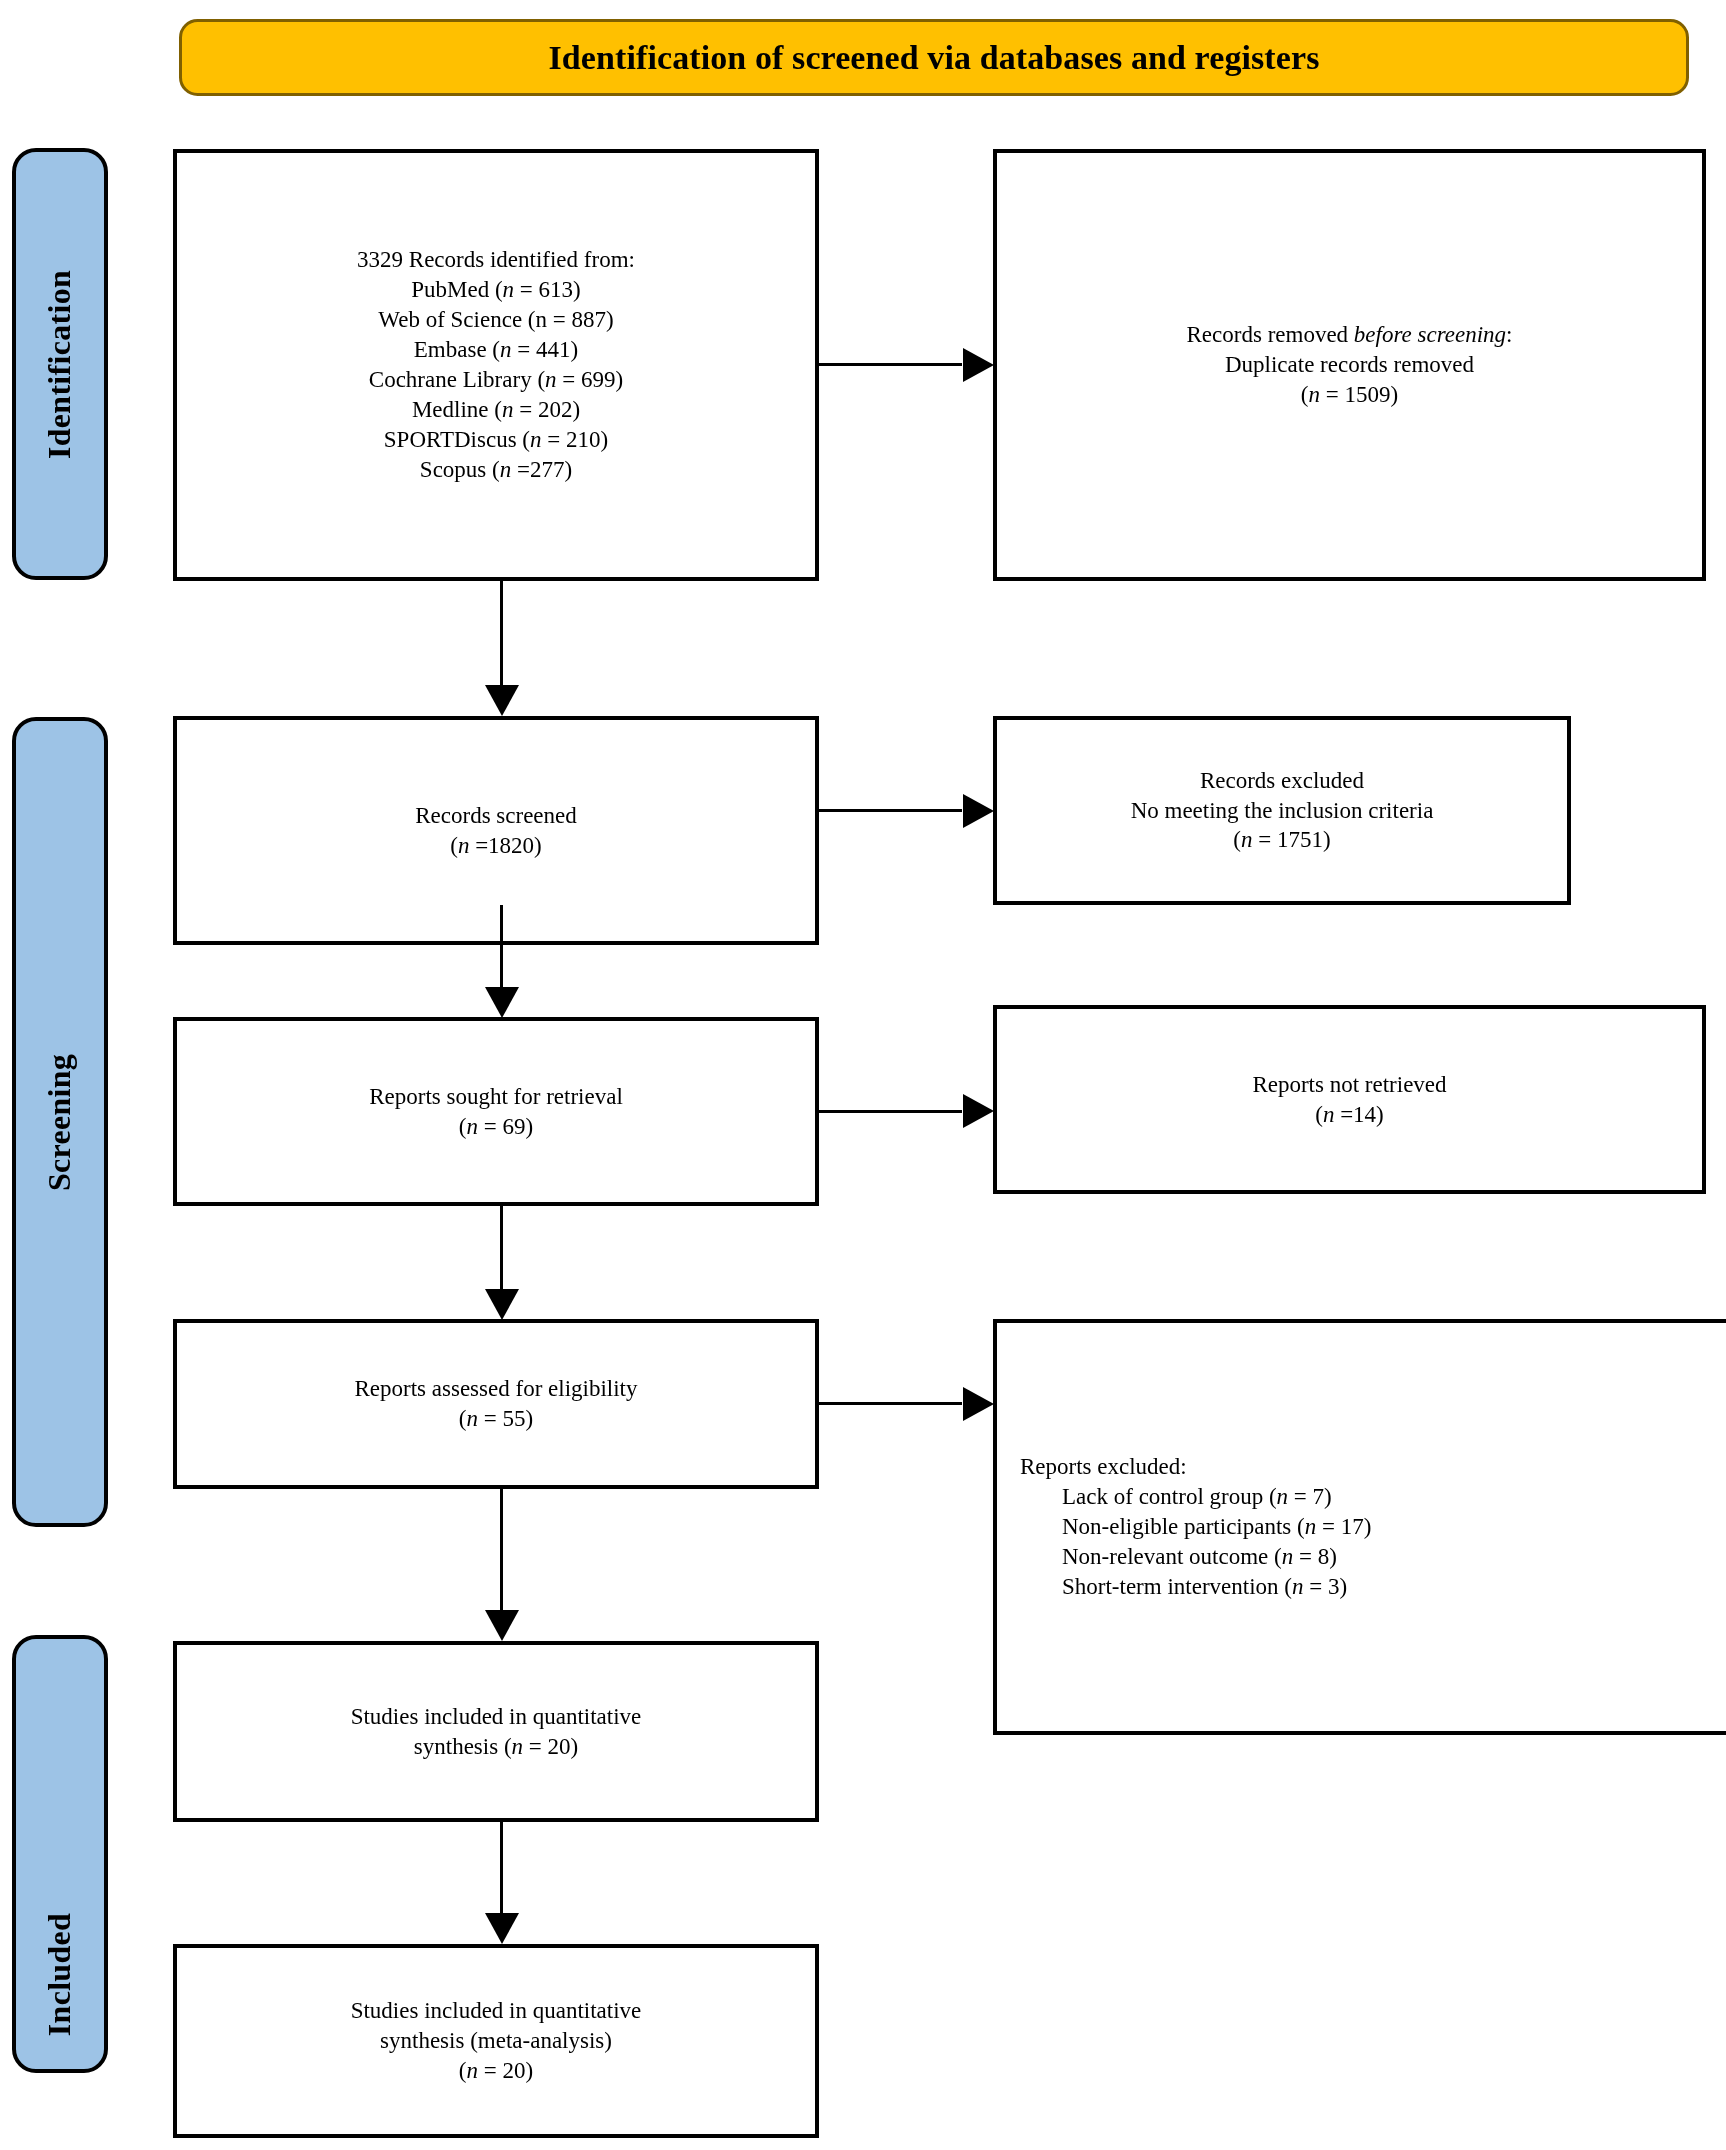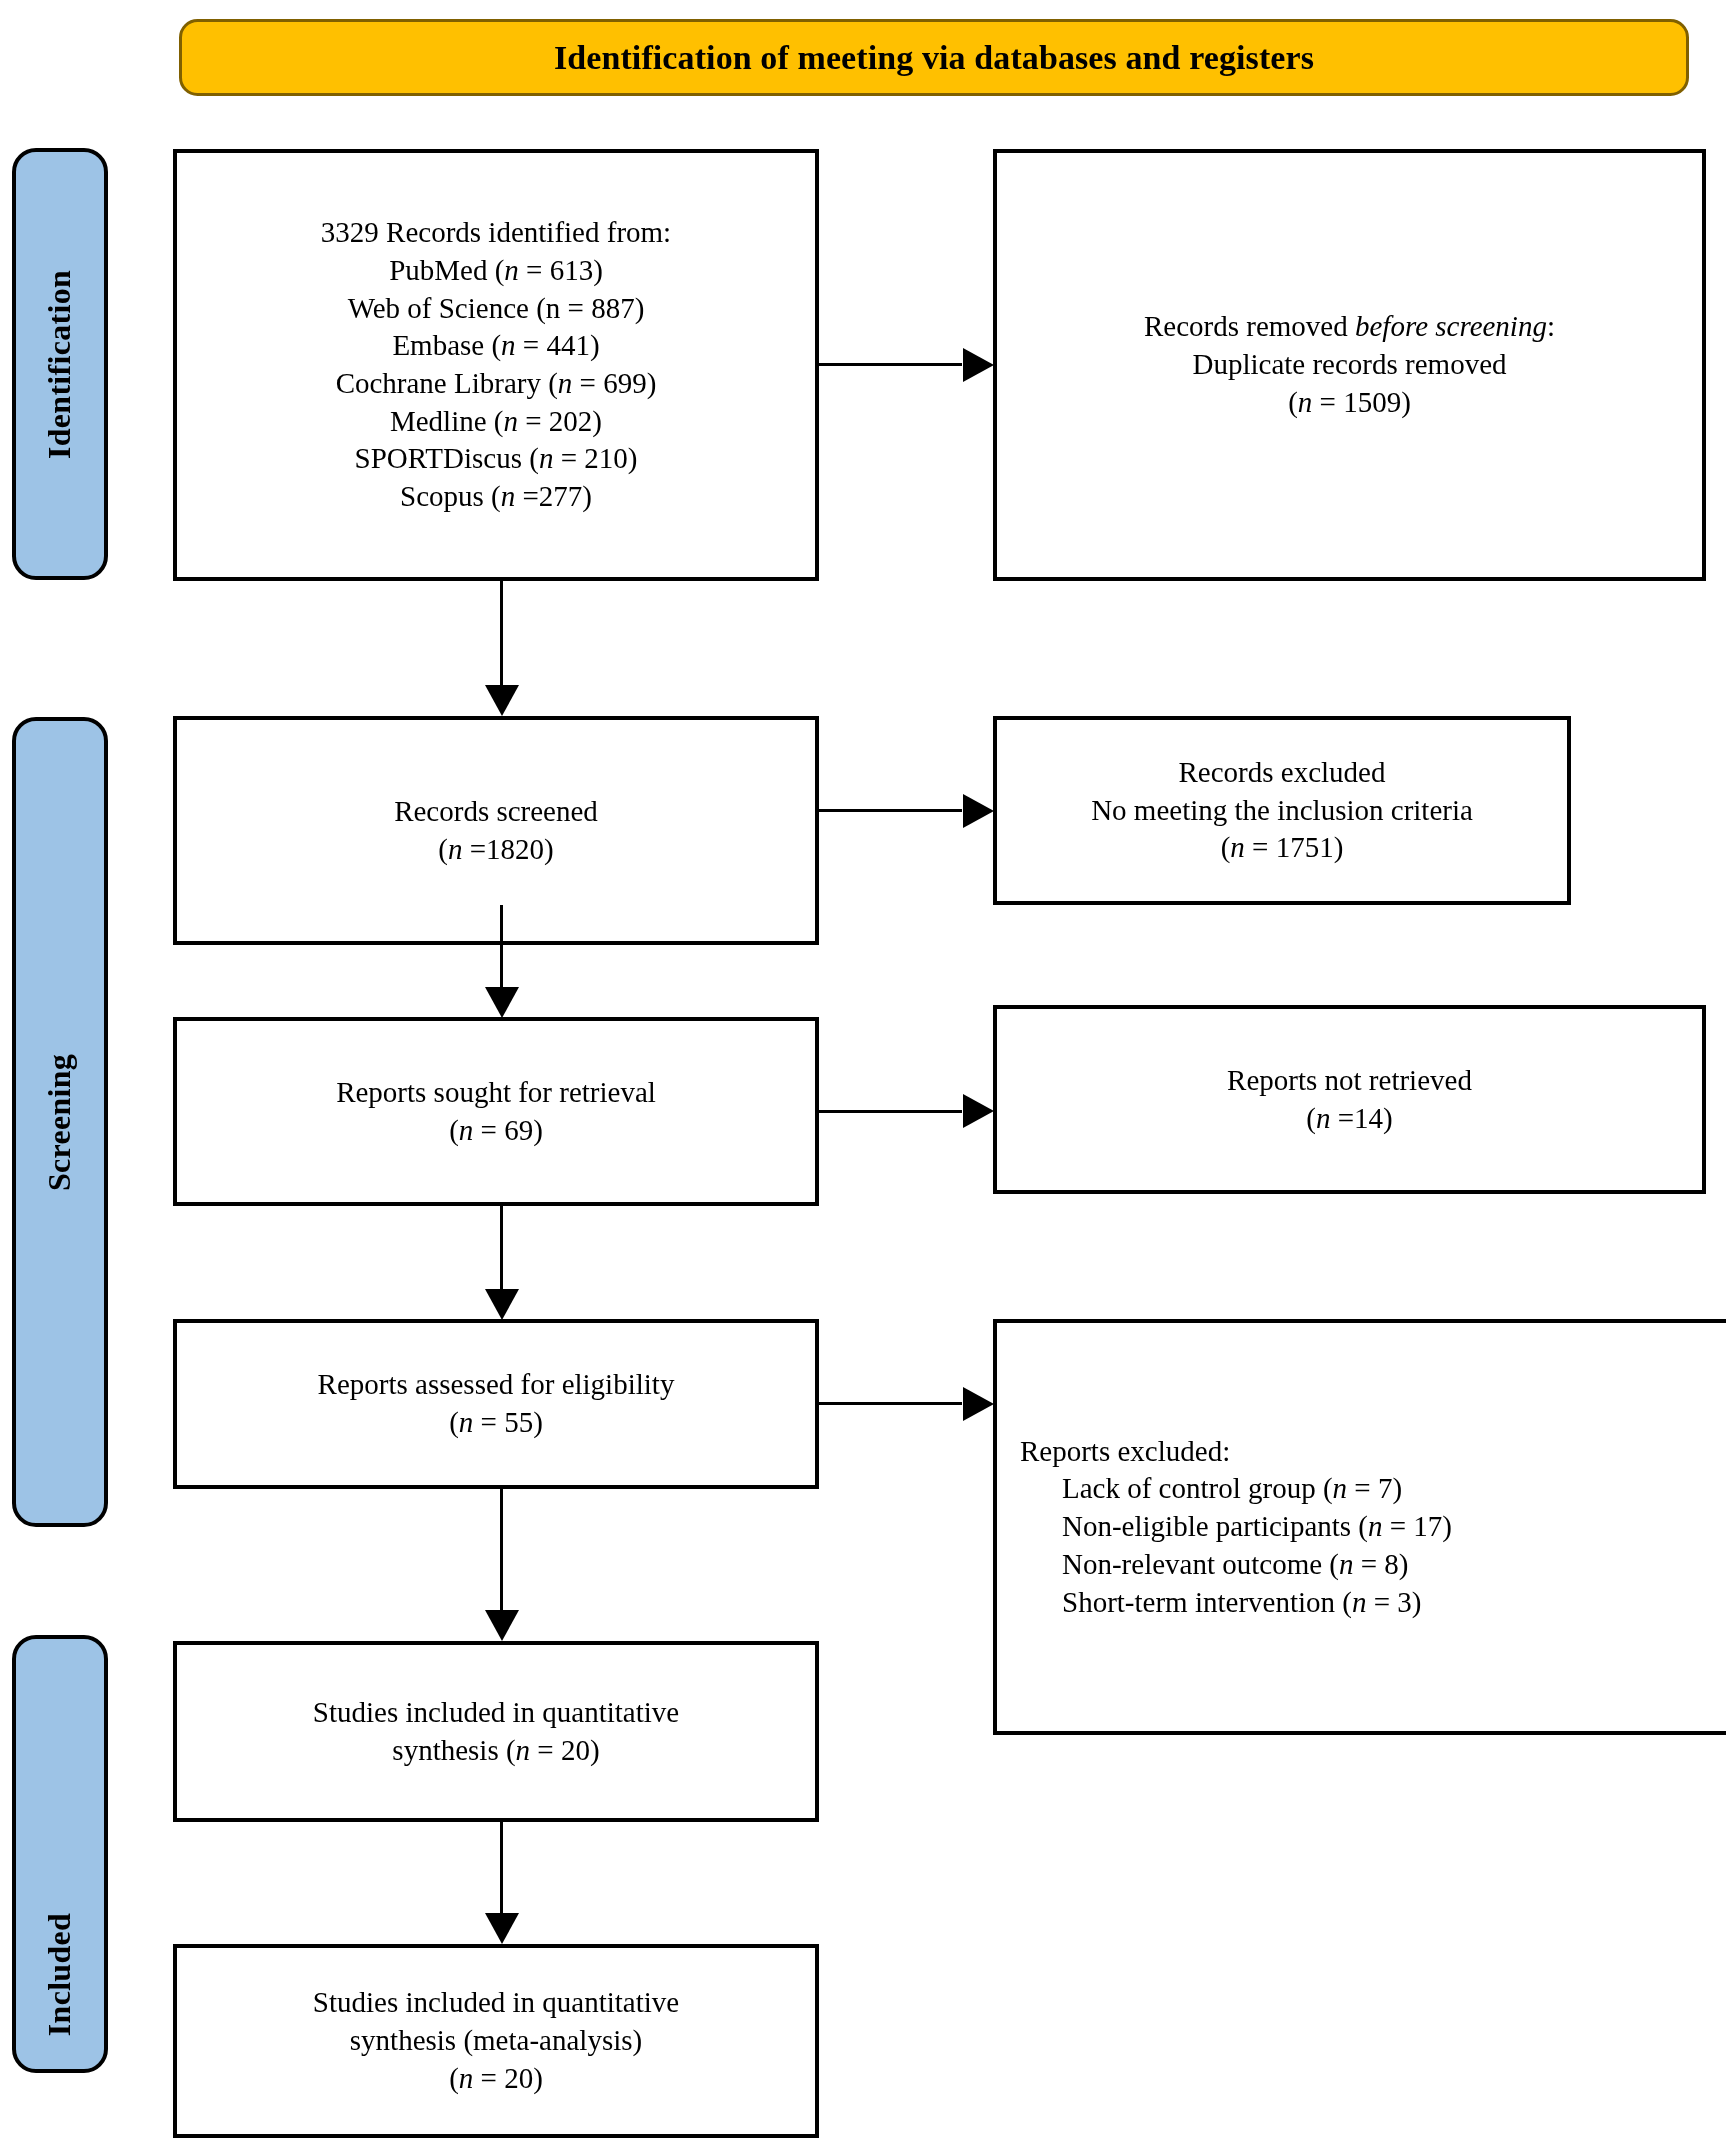--- a/index.html
+++ b/index.html
@@ -83,21 +83,21 @@
     background: #ffffff;
     border: 4.9px solid #000000;
     box-sizing: border-box;
     display: flex;
     flex-direction: column;
     align-items: center;
     justify-content: center;
     padding: 5.5px 12px;
   }
   .flow-box .line {
-    font-size: 29px;
+    font-size: 23px;
     line-height: 1.30;
     color: #000000;
     text-align: center;
     white-space: nowrap;
   }
   .flow-box.left-align-block {
     align-items: flex-start;
     padding-left: 23px;
   }
   .flow-box.left-align-block .line {
@@ -178,21 +178,21 @@
   
   #ch4      { left: 819px; top: 1402px; width: 143px; }
   #ch4-head { left: 963px; top: 1387px; }
 </style>
 </head>
 <body>
 
 <div id="prisma-root">
 
   <div class="phase-banner">
-    <span class="phase-banner-text">Identification of meeting via databases and registers</span>
+    <span class="phase-banner-text">Identification of screened via databases and registers</span>
   </div>
 
   <div id="rail-identification" class="stage-rail">
     <span class="stage-rail-label">Identification</span>
   </div>
   <div id="rail-screening" class="stage-rail">
     <span class="stage-rail-label">Screening</span>
   </div>
   <div id="rail-included" class="stage-rail">
     <span class="stage-rail-label">Included</span>

